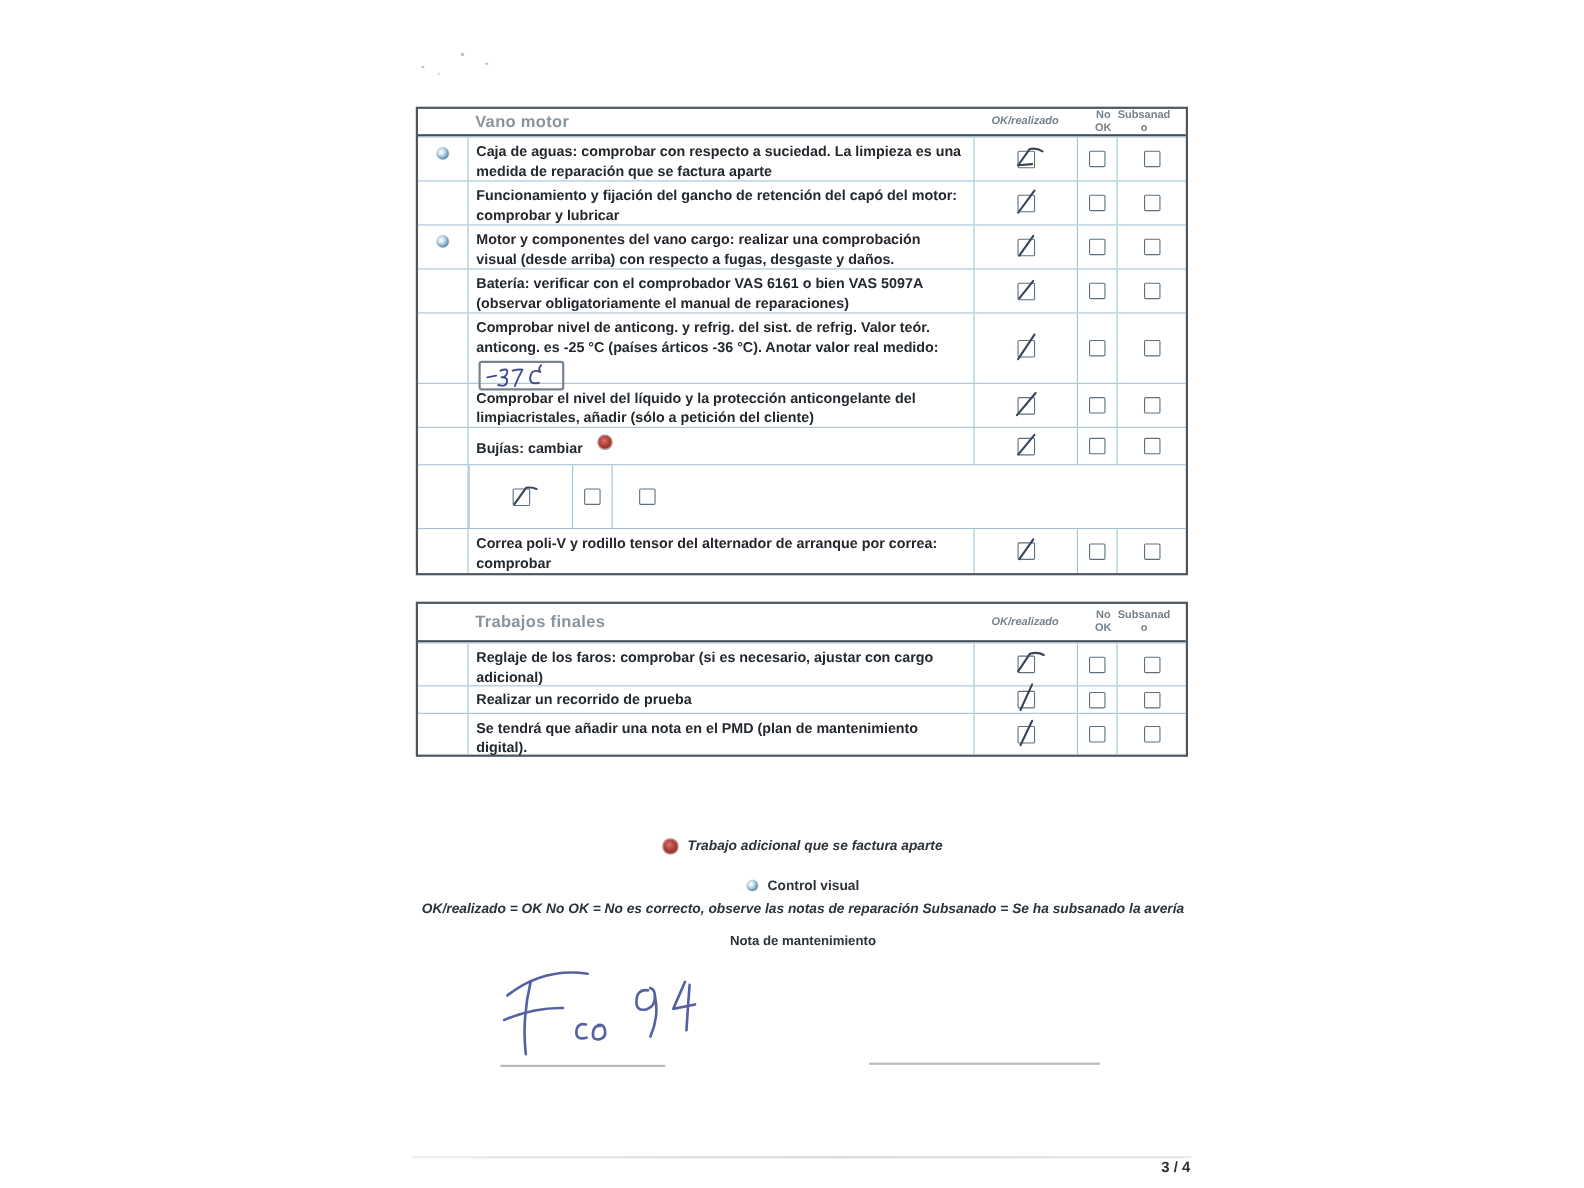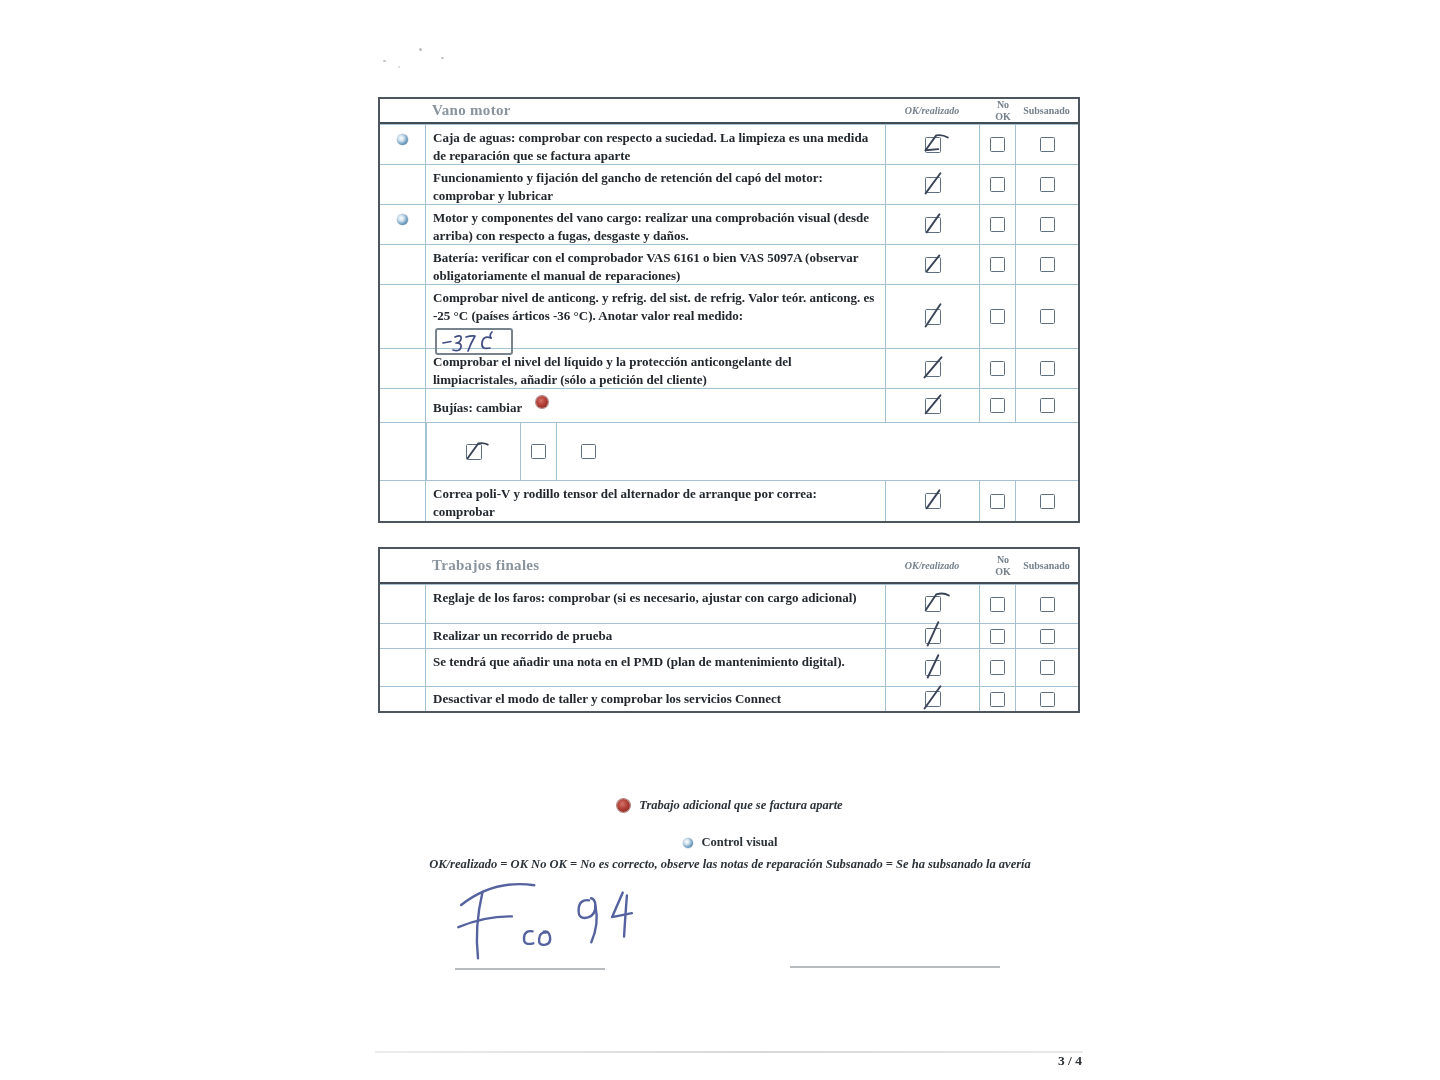--- a/index.html
+++ b/index.html
@@ -1,31 +1,31 @@
 <!DOCTYPE html>
 <html><head>
 <meta charset="utf-8">
 <style>
   html,body{margin:0;padding:0;background:#fdfdfd;}
   .page{position:relative;width:1440px;height:1080px;background:#ffffff;overflow:hidden;
-        font-family:Liberation Serif, serif;color:#242a30;}
+        font-family:Liberation Sans, sans-serif;color:#242a30;}
 
   
   .speck{position:absolute;background:#aab0b3;border-radius:50%;opacity:.8;}
 
   
   .chk-table{position:absolute;left:378px;width:702px;border:2px solid #4d565e;background:#fff;box-sizing:border-box;}
   .t-header{display:flex;align-items:stretch;border-bottom:2.5px solid #434c55;}
   .t-title{flex:1;display:flex;align-items:center;padding-left:52px;
            font-size:15px;font-weight:700;letter-spacing:.3px;color:#8a949c;}
   .h-ok{width:94px;display:flex;align-items:center;justify-content:center;
         font-size:10px;font-style:italic;font-weight:700;color:#75818b;}
   .h-nook{width:36px;display:flex;align-items:center;justify-content:flex-end;text-align:center;
         font-size:10px;font-weight:700;color:#75818b;line-height:1.15;}
-  .h-subs{width:63px;display:flex;align-items:center;justify-content:center;text-align:center;
+  .h-subs{width:63px;display:flex;align-items:center;text-align:center;
         font-size:10px;font-weight:700;color:#75818b;line-height:1.15;}
   .h-nook span{display:block;width:24px;}
   .h-subs span{display:block;width:50px;word-break:break-all;}
 
   .row{display:flex;align-items:stretch;border-top:1.5px solid #a3c3d4;box-sizing:border-box;}
   .row:first-of-type{border-top:none;}
   .cell{box-sizing:border-box;}
   .sym{width:46px;border-right:1.5px solid #a3c3d4;display:flex;justify-content:center;padding-top:9px;}
   .desc{flex:1;padding:4px 10px 4px 7px;font-size:13px;font-weight:700;line-height:1.42;color:#22282e;}
   .c-ok,.c-nook,.c-subs{display:flex;align-items:center;justify-content:center;position:relative;}
@@ -58,21 +58,21 @@
 
   
   .hw-box{position:relative;display:inline-block;width:74px;height:23px;margin-top:2px;margin-left:2px;
       border:2px solid #77838d;border-radius:3px;}
   .hw-box svg{position:absolute;left:-2px;top:-4px;width:76px;height:30px;overflow:visible;}
   .hw-box path{stroke:#3f4c84;stroke-width:1.7;fill:none;stroke-linecap:round;stroke-linejoin:round;}
 
   
   .legend{position:absolute;left:378px;top:762px;width:704px;text-align:center;color:#2b3238;}
   .lg-line{display:flex;align-items:center;justify-content:center;gap:9px;}
-  .lg-1 span{font-size:12.5px;font-weight:700;font-style:italic;margin-top:36px;}
+  .lg-1 span{font-size:12.5px;font-weight:700;font-style:italic;}
   .lg-2{margin-top:22px;}
   .lg-2 span{font-size:12.5px;font-weight:700;}
   .lg-3{margin-top:7px;font-size:12.5px;font-weight:700;font-style:italic;}
   .lg-4{margin-top:15px;font-size:12px;font-weight:700;}
 
   
   .signature{position:absolute;left:448px;top:866px;width:220px;height:104px;transform:rotate(-3deg);}
   .signature path{stroke:#5562a0;stroke-width:2.4;fill:none;stroke-linecap:round;stroke-linejoin:round;}
   .sig-line{position:absolute;height:1.5px;background:#b9bcbe;}
   .sig-line.l1{left:455px;top:968px;width:150px;}
@@ -340,50 +340,33 @@
           </svg>
         </div>
       <div class="cell c-nook">
           <span class="cb"></span>
         </div>
       <div class="cell c-subs">
           <span class="cb"></span>
         </div>
     </div>
 
-    <div class="row t2r3">
-      <div class="cell sym"></div>
-      <div class="cell desc">
-          <span>Desactivar el modo de taller y comprobar los servicios Connect</span>
-        </div>
-      <div class="cell c-ok">
-          <span class="cb"></span>
-        <svg class="tick" viewBox="0 0 34 26">
-            <path d="M9 23 L24 2"></path>
-          </svg>
-        </div>
-      <div class="cell c-nook">
-          <span class="cb"></span>
-        </div>
-      <div class="cell c-subs">
-          <span class="cb"></span>
-        </div>
-    </div>
   </div>
 
   <div class="legend">
     <div class="lg-line lg-1">
       <span class="dot-red"></span>
       <span>Trabajo adicional que se factura aparte</span>
     </div>
     <div class="lg-line lg-2">
       <span class="dot-blue" style="width:10px;height:10px;"></span>
       <span>Control visual</span>
     </div>
     <div class="lg-3">OK/realizado = OK No OK = No es correcto, observe las notas de reparación Subsanado = Se ha subsanado la avería</div>
+    <div class="lg-4">Nota de mantenimiento</div>
   </div>
 
   <span class="sr">Fco 94</span>
   <svg class="signature" viewBox="0 0 220 104">
     <path d="M14 34 Q48 10 88 18"></path>
     <path d="M36 22 Q26 56 28 88"></path>
     <path d="M10 56 Q38 46 64 48"></path>
     <path d="M84 64 Q76 62 75 70 Q74 78 84 76"></path>
     <path d="M97 66 Q91 65 90 72 Q89 79 96 78 Q102 77 101 70 Q100 64 95 65"></path>
     <path d="M142 36 Q132 34 131 45 Q130 55 140 53 Q148 51 148 41 Q148 35 144 34"></path>

